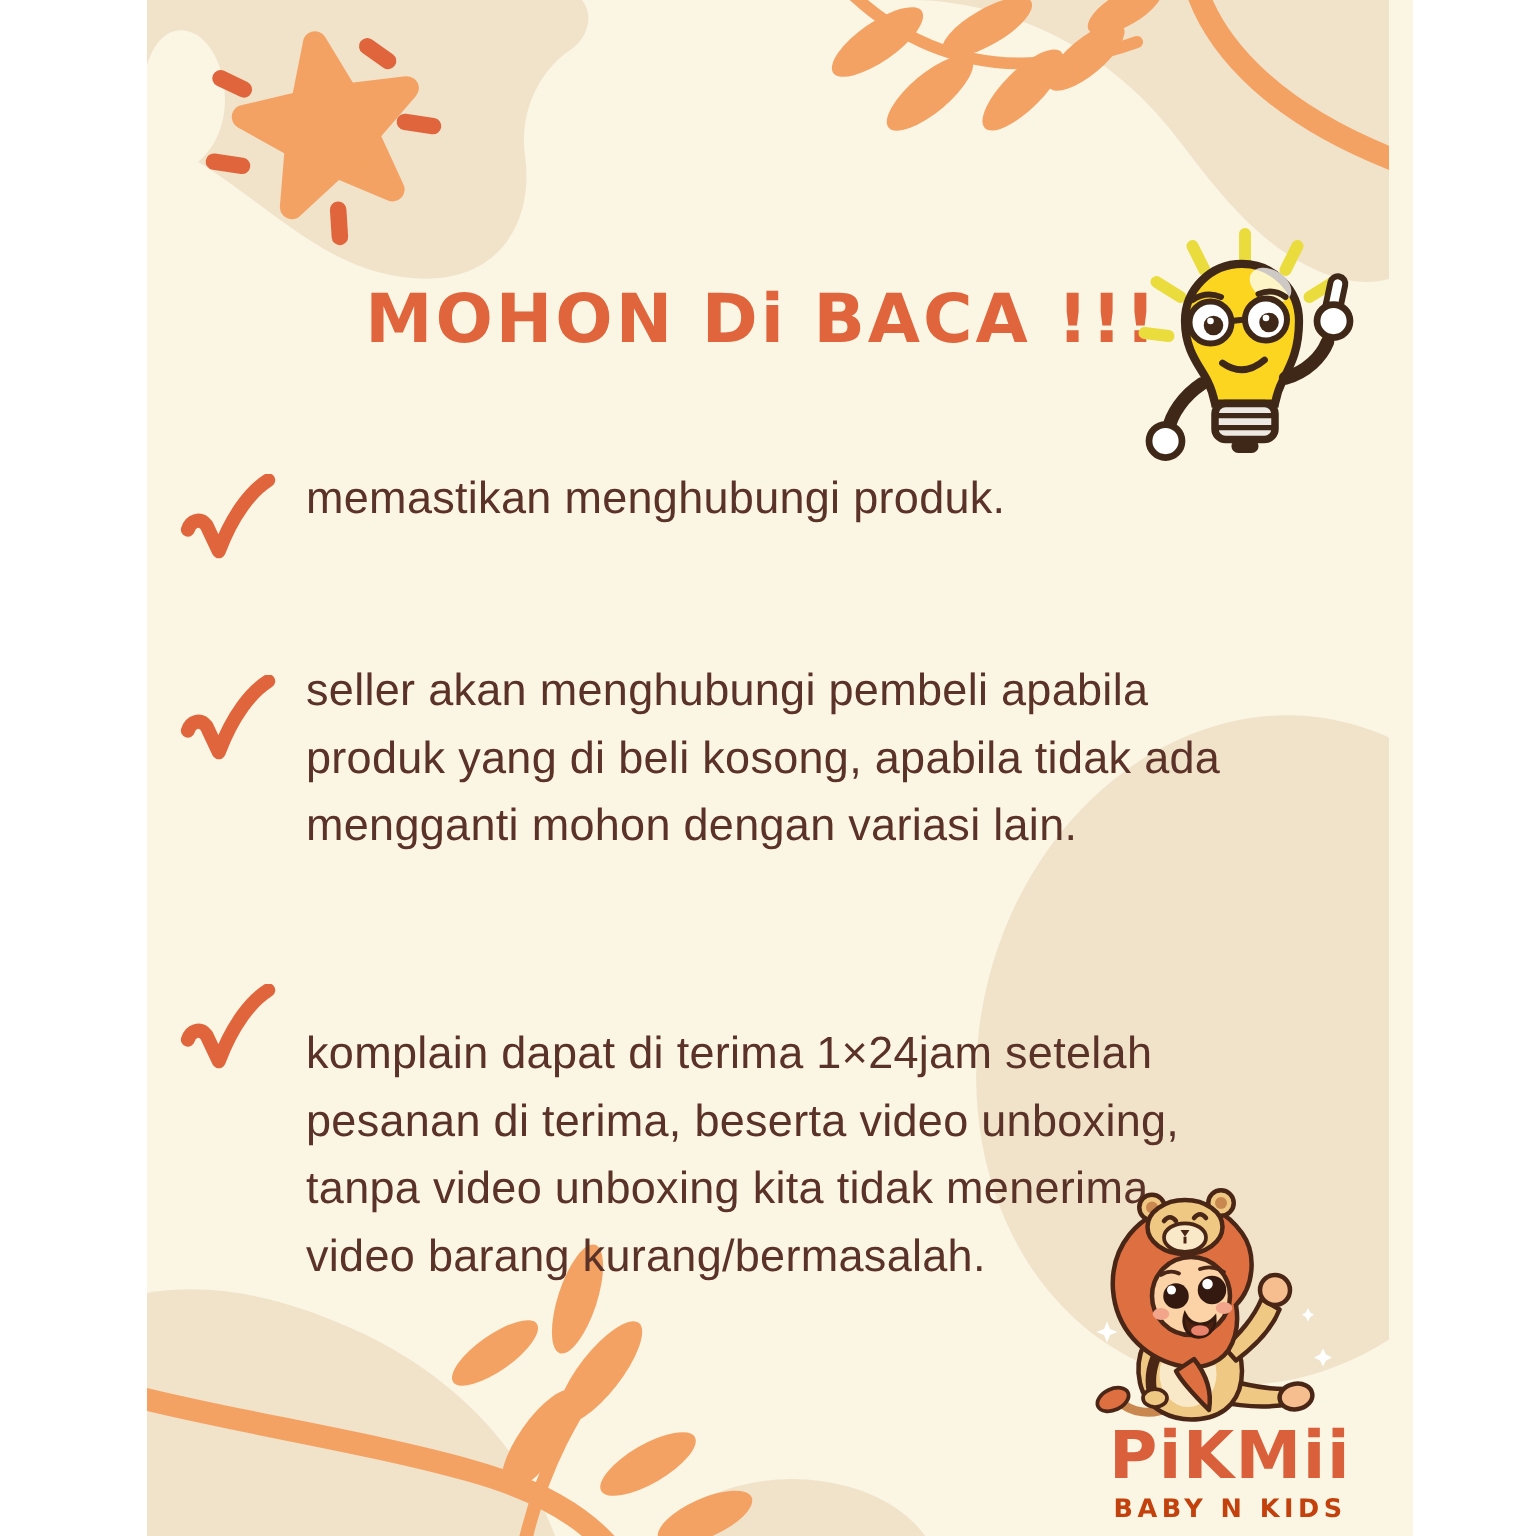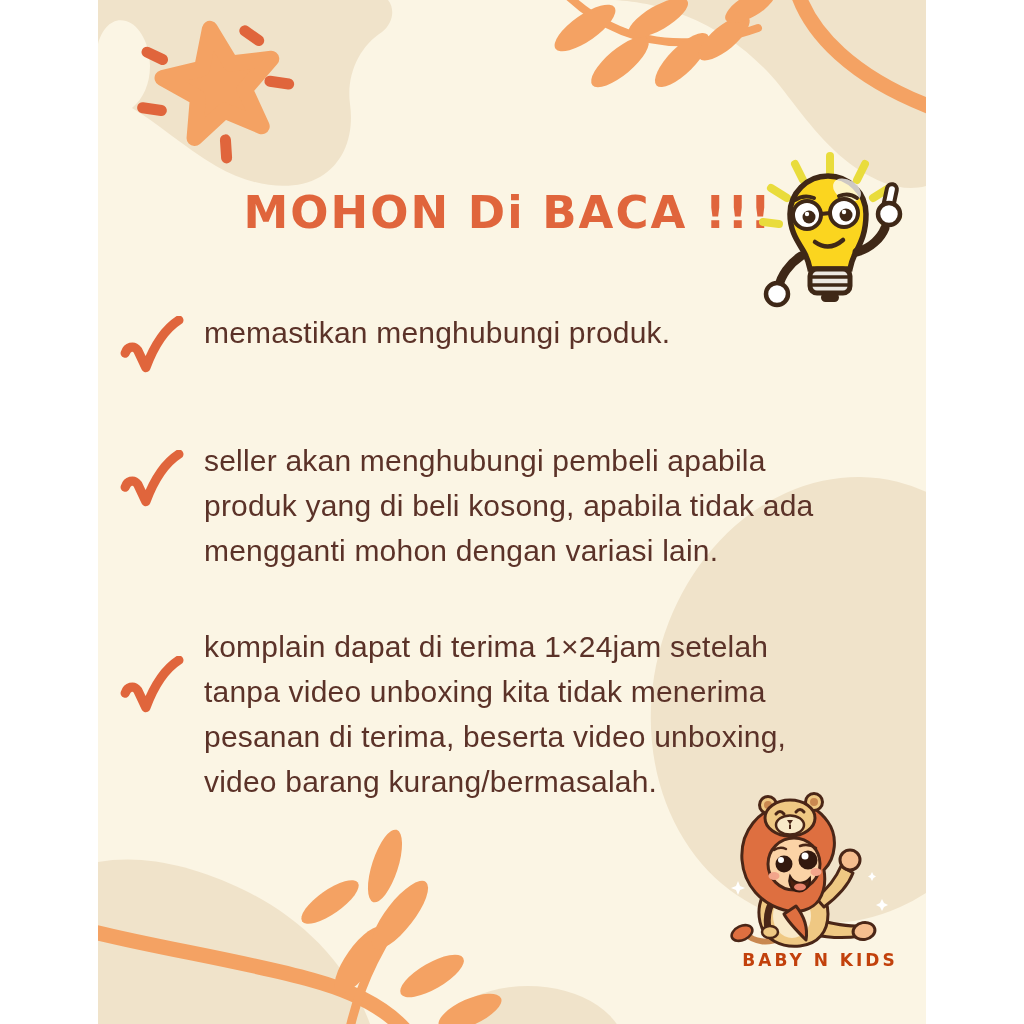--- a/index.html
+++ b/index.html
@@ -1,34 +1,34 @@
 <!DOCTYPE html>
 <html><head>
 <meta charset="utf-8">
 <style>
   html,body{margin:0;padding:0;background:#FFFFFF;}
   #canvas{position:relative;width:1024px;height:1024px;background:#FFFFFF;overflow:hidden;
           font-family:"Liberation Sans",sans-serif;}
   #content{position:absolute;left:98px;top:0;width:828px;height:1024px;
-           background:#FBF5E4;overflow:hidden;}
+           background:#FBF5E4;overflow:hidden;padding-left:16px;}
   .abs{position:absolute;}
   #deco{left:0;top:0;}
   .title{left:90px;top:186px;width:640px;text-align:center;
          font-family:"DejaVu Sans",sans-serif;font-weight:800;font-size:45px;
          letter-spacing:2px;color:#E0653C;white-space:nowrap;}
   .bullet-text{color:#5B3228;font-size:30px;line-height:45px;font-weight:500;
                letter-spacing:0.2px;}
   .bullet-text div{white-space:nowrap;}
   .check{width:66px;height:66px;}
   #check1{left:20px;top:316px;}
   #check2{left:20px;top:450px;}
   #check3{left:20px;top:656px;}
   #btext1{left:106px;top:310px;}
   #btext2{left:106px;top:438px;}
-  #btext3{left:106px;top:624px;}
+  #btext3{left:106px;top:680px;}
   #bulb{left:645px;top:150px;}
   #mascot{left:626px;top:788px;}
   #logo{left:620px;top:948px;width:204px;text-align:center;}
   .brand{font-family:"DejaVu Sans",sans-serif;font-weight:800;font-size:44px;
          color:#D9603B;letter-spacing:1px;line-height:46px;}
   .tagline{font-family:"DejaVu Sans",sans-serif;font-weight:700;font-size:17px;
            color:#c2410c;letter-spacing:3px;margin-top:2px;}
 </style>
 </head>
 <body>
@@ -139,22 +139,22 @@
       <div>seller akan menghubungi pembeli apabila</div>
       <div>produk yang di beli kosong, apabila tidak ada</div>
       <div>mengganti mohon dengan variasi lain.</div>
     </div>
 
     <svg id="check3" class="abs check" viewBox="0 0 64 64">
       <path d="M7,36 C9,30 15,28 19,33 L27,50 C36,26 48,11 59,4" fill="none" stroke="#E0653C" stroke-width="9" stroke-linecap="round" stroke-linejoin="round"></path>
     </svg>
     <div id="btext3" class="abs bullet-text">
       <div>komplain dapat di terima 1×24jam setelah</div>
+      <div>pesanan di terima, beserta video unboxing,</div>
       <div>tanpa video unboxing kita tidak menerima</div>
-      <div>pesanan di terima, beserta video unboxing,</div>
       <div>video barang kurang/bermasalah.</div>
     </div>
 
     <svg id="mascot" class="abs" width="180" height="170" viewBox="0 0 180 170">
       <g fill="#FFFFFF">
         <path d="M14,93 L16,98 L21,100 L16,102 L14,107 L12,102 L7,100 L12,98 Z"></path>
         <path d="M158,111 L160,115 L164,117 L160,119 L158,123 L156,119 L152,117 L156,115 Z"></path>
         <path d="M148,84 L149.5,87 L152,88.5 L149.5,90 L148,93 L146.5,90 L144,88.5 L146.5,87 Z"></path>
       </g>
       <path d="M56,150 C44,156 30,154 22,146" fill="none" stroke="#C98850" stroke-width="6" stroke-linecap="round"></path>
@@ -192,17 +192,18 @@
       <ellipse cx="66" cy="37" rx="14" ry="9.5" fill="#F9E9C8" stroke="#4A2617" stroke-width="2.5"></ellipse>
       <g fill="none" stroke="#4A2617" stroke-width="3" stroke-linecap="round">
         <path d="M52,26 Q56,21 60,26"></path>
           <path d="M72,24 Q76,19 80,24"></path>
       </g>
       <path d="M63,32 L69,32 L66,36.5 Z" fill="#4A2617"></path>
       <path d="M66,36.5 L66,41" stroke="#4A2617" stroke-width="2"></path>
     </svg>
 
     <div id="logo" class="abs">
+      <div class="brand">PiKMii</div>
       <div class="tagline">BABY N KIDS</div>
     </div>
 
   </div>
 </div>
 
 </body></html>

